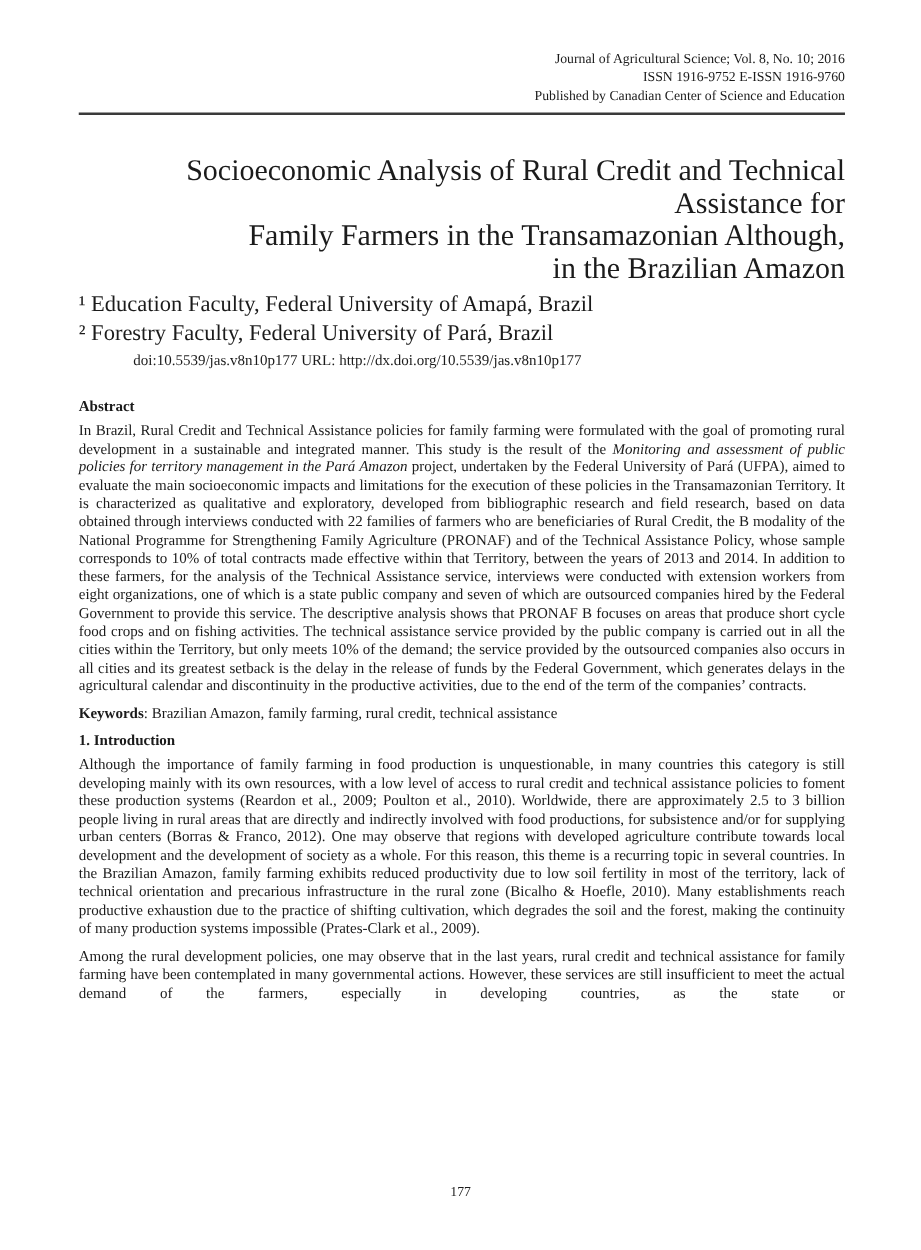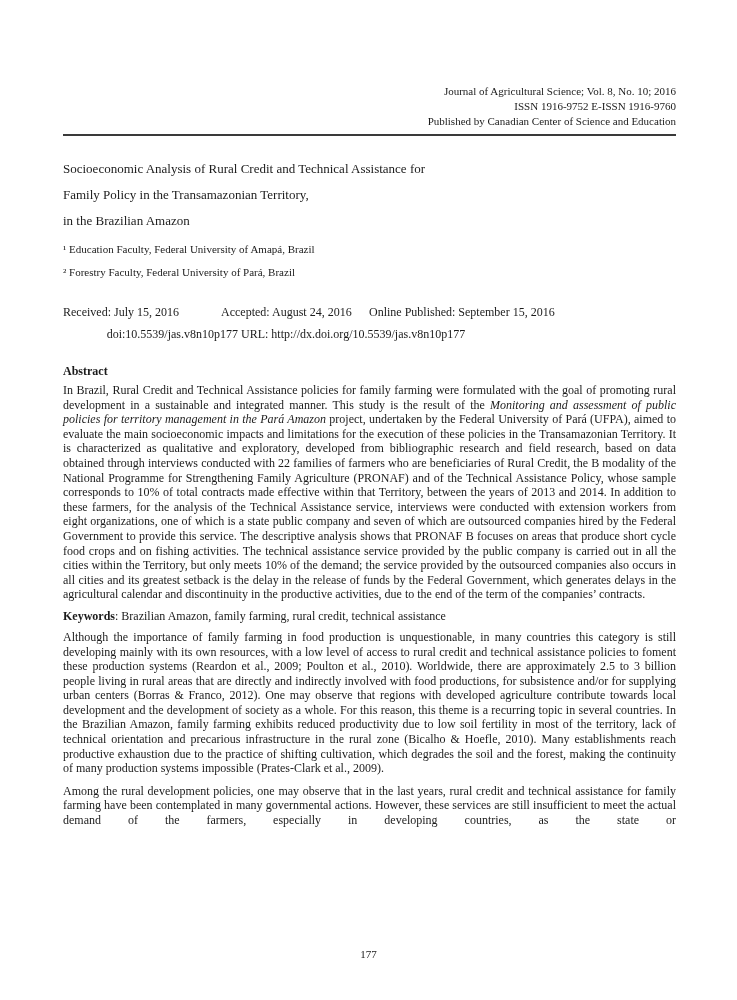--- a/index.html
+++ b/index.html
@@ -6,28 +6,28 @@
   body {
     width: 737px; height: 1000px;
     background: #ffffff;
     color: #1b1b1b;
     font-family: "Liberation Serif", serif;
     position: relative;
     overflow: hidden;
   }
   .page { padding: 40px 61px 0 63px; }
 
-  .journal-header { text-align: right; font-size: 11px; line-height: 15px; padding-bottom: 5px; border-bottom: 2.5px solid #3a3a3a; margin-top: 44px; }
+  .journal-header { text-align: right; font-size: 11px; line-height: 15px; padding-bottom: 5px; border-bottom: 2.5px solid #3a3a3a; }
 
-  .paper-title { font-size: 13px; font-weight: normal; text-align: left; margin: 20px 0 0 0; line-height: 26px; }
+  .paper-title { font-size: 24px; font-weight: normal; text-align: right; margin: 32px 0 0 0; line-height: 26px; }
   .paper-title span { display: block; }
 
   .authors { text-align: center; font-size: 12px; margin: 12px 0 0 0; }
 
-  .affil { font-size: 11px; margin: 8px 0 0 0; line-height: 15px; }
+  .affil { font-size: 18px; margin: 8px 0 0 0; line-height: 15px; }
 
   .correspondence { font-size: 12px; margin: 8px 0 0 0; line-height: 16.5px; text-align: justify; }
 
   .meta-row { font-size: 12px; margin: 25px 0 0 0; }
   .meta-row2 { font-size: 12px; margin: 7px 0 0 0; }
   .meta-item { display: inline-block; }
   .meta-w1 { min-width: 155px; }
   .meta-w2 { min-width: 145px; }
   .meta-doi { min-width: 175px; text-align: right; }
 
@@ -48,42 +48,38 @@
 <div class="page">
 
   <header class="journal-header">
     <div>Journal of Agricultural Science; Vol. 8, No. 10; 2016</div>
     <div>ISSN 1916-9752 E-ISSN 1916-9760</div>
     <div>Published by Canadian Center of Science and Education</div>
   </header>
 
   <h1 class="paper-title">
     <span>Socioeconomic Analysis of Rural Credit and Technical Assistance for</span>
-    <span>Family Policy in the Transamazonian Territory,</span>
+    <span>Family Farmers in the Transamazonian Although,</span>
     <span>in the Brazilian Amazon</span>
   </h1>
 
 
   <p class="affil">¹ Education Faculty, Federal University of Amapá, Brazil</p>
   <p class="affil">² Forestry Faculty, Federal University of Pará, Brazil</p>
 
 
-  <div class="meta-row">
-    <span class="meta-item meta-w1">Received: July 15, 2016</span>
-    <span class="meta-item meta-w2">Accepted: August 24, 2016</span>
-    <span class="meta-item">Online Published: September 15, 2016</span>
-  </div>
   <div class="meta-row2">
     <span class="meta-item meta-doi">doi:10.5539/jas.v8n10p177</span>
     <span class="meta-item"><span>URL:</span> <span>http://dx.doi.org/10.5539/jas.v8n10p177</span></span>
   </div>
 
   <h2 class="section-heading">Abstract</h2>
   <p class="body-text"><span>In Brazil, Rural Credit and Technical Assistance policies for family farming were formulated with the goal of promoting rural development in a sustainable and integrated manner. This study is the result of the </span><em>Monitoring and assessment of public policies for territory management in the Pará Amazon</em><span> project, undertaken by the Federal University of Pará (UFPA), aimed to evaluate the main socioeconomic impacts and limitations for the execution of these policies in the Transamazonian Territory. It is characterized as qualitative and exploratory, developed from bibliographic research and field research, based on data obtained through interviews conducted with 22 families of farmers who are beneficiaries of Rural Credit, the B modality of the National Programme for Strengthening Family Agriculture (PRONAF) and of the Technical Assistance Policy, whose sample corresponds to 10% of total contracts made effective within that Territory, between the years of 2013 and 2014. In addition to these farmers, for the analysis of the Technical Assistance service, interviews were conducted with extension workers from eight organizations, one of which is a state public company and seven of which are outsourced companies hired by the Federal Government to provide this service. The descriptive analysis shows that PRONAF B focuses on areas that produce short cycle food crops and on fishing activities. The technical assistance service provided by the public company is carried out in all the cities within the Territory, but only meets 10% of the demand; the service provided by the outsourced companies also occurs in all cities and its greatest setback is the delay in the release of funds by the Federal Government, which generates delays in the agricultural calendar and discontinuity in the productive activities, due to the end of the term of the companies’ contracts.</span></p>
 
   <p class="keywords"><strong>Keywords</strong><span>: Brazilian Amazon, family farming, rural credit, technical assistance</span></p>
 
+  <h2 class="section-heading intro-heading">1. Introduction</h2>
   <p class="body-text">Although the importance of family farming in food production is unquestionable, in many countries this category is still developing mainly with its own resources, with a low level of access to rural credit and technical assistance policies to foment these production systems (Reardon et al., 2009; Poulton et al., 2010). Worldwide, there are approximately 2.5 to 3 billion people living in rural areas that are directly and indirectly involved with food productions, for subsistence and/or for supplying urban centers (Borras &amp; Franco, 2012). One may observe that regions with developed agriculture contribute towards local development and the development of society as a whole. For this reason, this theme is a recurring topic in several countries. In the Brazilian Amazon, family farming exhibits reduced productivity due to low soil fertility in most of the territory, lack of technical orientation and precarious infrastructure in the rural zone (Bicalho &amp; Hoefle, 2010). Many establishments reach productive exhaustion due to the practice of shifting cultivation, which degrades the soil and the forest, making the continuity of many production systems impossible (Prates-Clark et al., 2009).</p>
   <p class="body-text para-gap continues">Among the rural development policies, one may observe that in the last years, rural credit and technical assistance for family farming have been contemplated in many governmental actions. However, these services are still insufficient to meet the actual demand of the farmers, especially in developing countries, as the state or</p>
 
 </div>
 
 <div class="page-number">177</div>
 
 </body></html>

